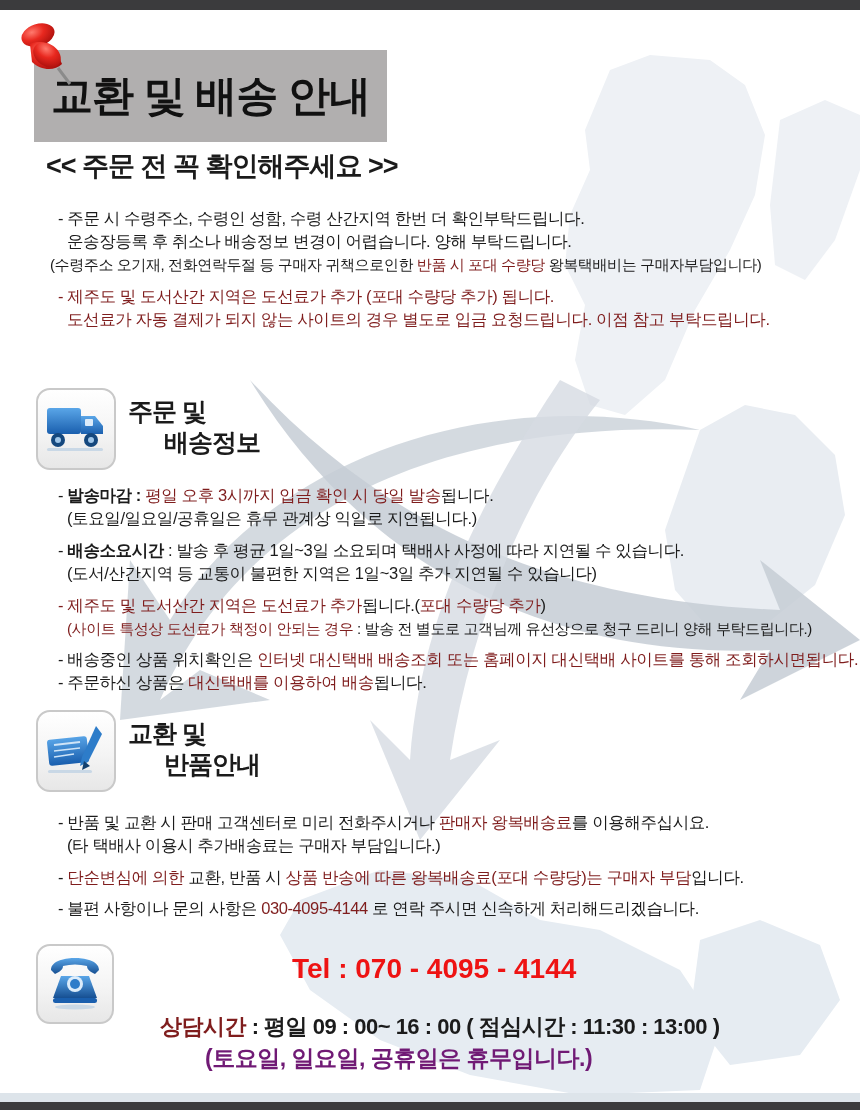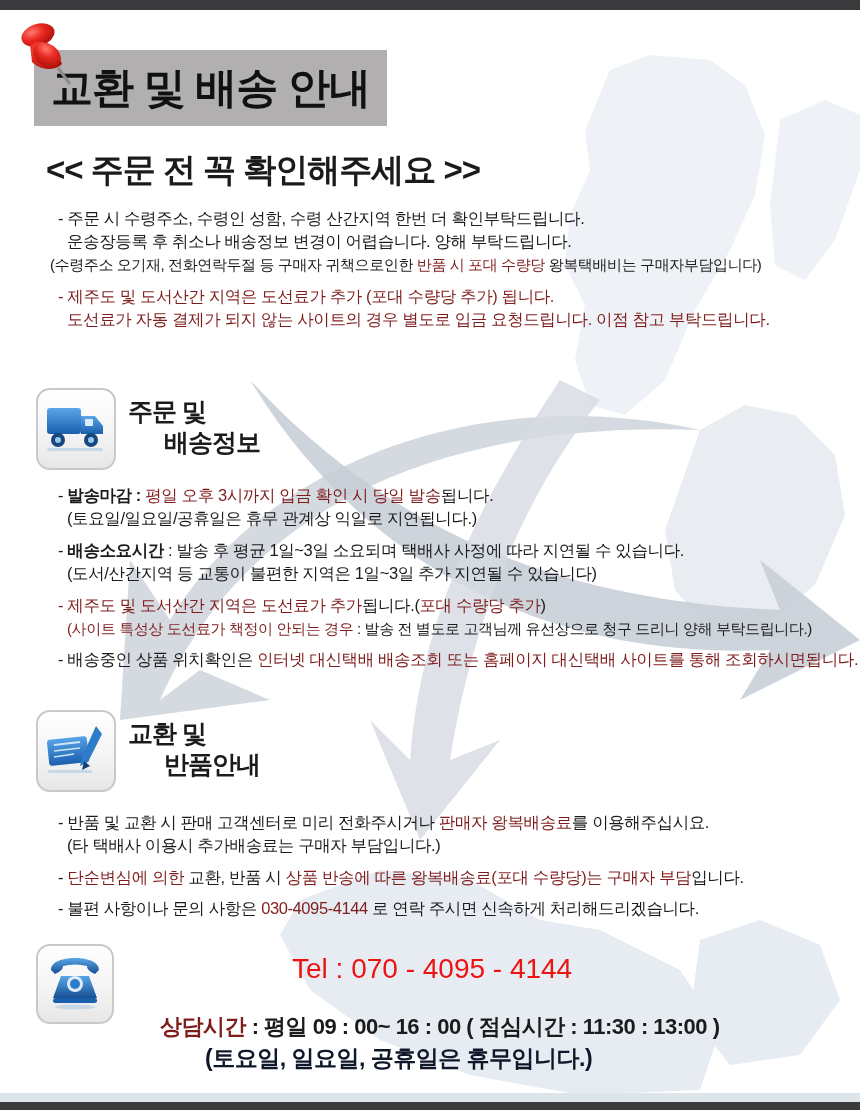--- a/index.html
+++ b/index.html
@@ -12,26 +12,26 @@
   .stage{position:absolute;inset:0;width:860px;height:1110px;}
   
   .top-bar{position:absolute;left:0;top:0;width:860px;height:10px;background:#3b3b3d;}
   .bottom-strip{position:absolute;left:0;top:1093px;width:860px;height:9px;background:#dde4ea;}
   .bottom-bar{position:absolute;left:0;top:1102px;width:860px;height:8px;background:#3b3b3d;}
   
   .watermark{position:absolute;inset:0;z-index:0;pointer-events:none;}
   .content{position:absolute;inset:0;z-index:1;}
   
   .title-box{
-    position:absolute;left:34px;top:50px;width:353px;height:76px;
+    position:absolute;left:34px;top:50px;width:353px;height:92px;
     background:#b1afaf;display:flex;align-items:center;justify-content:center;
   }
   .title-box .t{font-size:42px;font-weight:bold;color:#111;letter-spacing:-1px;white-space:nowrap;}
   .pin{position:absolute;left:18px;top:22px;width:66px;height:70px;}
-  .subtitle{position:absolute;left:46px;top:148px;font-size:33px;font-weight:bold;letter-spacing:-1px;white-space:nowrap;}
+  .subtitle{position:absolute;left:46px;top:148px;font-size:27px;font-weight:bold;letter-spacing:-1px;white-space:nowrap;}
   
   .block{position:absolute;left:58px;}
   .ln{font-size:16.5px;line-height:23px;white-space:nowrap;letter-spacing:-0.4px;}
   .ln.s15{font-size:15px;}
   .ln.ind{padding-left:9px;}
   .ln.ind2{padding-left:4px;}
   .ln.gap{margin-top:9px;}
   .ln.gap2{margin-top:8px;}
   .red{color:#7f1d1d;}
   .b{font-weight:bold;text-align:center;}
@@ -39,23 +39,23 @@
   .icon-box{
     position:absolute;width:80px;height:82px;border-radius:14px;
     background:linear-gradient(180deg,#ffffff 0%,#f4f4f4 55%,#e7e7e7 100%);
     border:2px solid #c9c9c9;box-sizing:border-box;
     display:flex;align-items:center;justify-content:center;
   }
   .sec-title{position:absolute;font-size:25px;font-weight:bold;letter-spacing:-1px;line-height:31px;}
   .sec-title .l2{padding-left:36px;}
   
   .center-label{position:absolute;left:125px;top:958px;font-size:23px;font-weight:bold;letter-spacing:-1px;}
-  .tel{position:absolute;left:292px;top:953px;font-size:28px;font-weight:normal;color:#ee1313;letter-spacing:0px;white-space:nowrap;}
+  .tel{position:absolute;left:292px;top:953px;font-size:28px;font-weight:bold;color:#ee1313;letter-spacing:0px;white-space:nowrap;}
   .hours{position:absolute;left:160px;top:1012px;font-size:22px;font-weight:bold;letter-spacing:-0.5px;white-space:nowrap;}
-  .closed{position:absolute;left:205px;top:1043px;font-size:23px;font-weight:bold;color:#0f172a;letter-spacing:-0.5px;white-space:nowrap;}
+  .closed{position:absolute;left:205px;top:1043px;font-size:23px;font-weight:bold;color:#701a75;letter-spacing:-0.5px;white-space:nowrap;}
 </style>
 </head>
 <body>
 
 <div class="stage">
 
   <svg class="watermark" viewBox="0 0 860 1110" xmlns="http://www.w3.org/2000/svg">
 
     <path fill="#eef1f5" d="M610 70 l40 -15 60 5 35 25 20 50 -10 60 -25 55 -35 60 -30 70 -40 35 -35 -10 -15 -45 10 -55 -20 -40 5 -50 20 -45 -5 -40z"></path>
     <path fill="#eef1f5" d="M780 120 l45 -20 35 15 0 55 -25 70 -30 40 -30 -15 -5 -60 10 -85z"></path>
@@ -122,20 +122,21 @@
       <div class="l2">배송정보</div>
     </div>
     <div class="block" style="top:484px;">
       <div class="ln"><span>- </span><span class="b">발송마감</span><span class="b"> : </span><span class="red">평일 오후 3시까지 입금 확인 시 당일 발송</span><span>됩니다.</span></div>
       <div class="ln ind"><span>(토요일/일요일/공휴일은 휴무 관계상 익일로 지연됩니다.)</span></div>
       <div class="ln gap"><span>- </span><span class="b">배송소요시간</span><span> : 발송 후 평균 1일~3일 소요되며 택배사 사정에 따라 지연될 수 있습니다.</span></div>
       <div class="ln ind"><span>(도서/산간지역 등 교통이 불편한 지역은 1일~3일 추가 지연될 수 있습니다)</span></div>
       <div class="ln gap"><span class="red">- 제주도 및 도서산간 지역은 도선료가 추가</span><span>됩니다.(</span><span class="red">포대 수량당 추가</span><span>)</span></div>
       <div class="ln ind s15"><span class="red">(사이트 특성상 도선료가 책정이 안되는 경우</span><span> : 발송 전 별도로 고객님께 유선상으로 청구 드리니 양해 부탁드립니다.)</span></div>
       <div class="ln gap2"><span>- 배송중인 상품 위치확인은 </span><span class="red">인터넷 대신택배 배송조회 또는 홈페이지 대신택배 사이트를 통해 조회하시면됩니다.</span></div>
+      <div class="ln"><span>- 주문하신 상품은 </span><span class="red">대신택배를 이용하여 배송</span><span>됩니다.</span></div>
     </div>
 
     <div class="icon-box" style="left:36px;top:710px;">
       <svg width="60" height="54" viewBox="0 0 60 54" xmlns="http://www.w3.org/2000/svg">
         <defs>
           <linearGradient id="card" x1="0" y1="0" x2="0" y2="1">
             <stop offset="0%" stop-color="#57a3e6"></stop>
               <stop offset="100%" stop-color="#1a5fae"></stop>
           </linearGradient>
         </defs>

